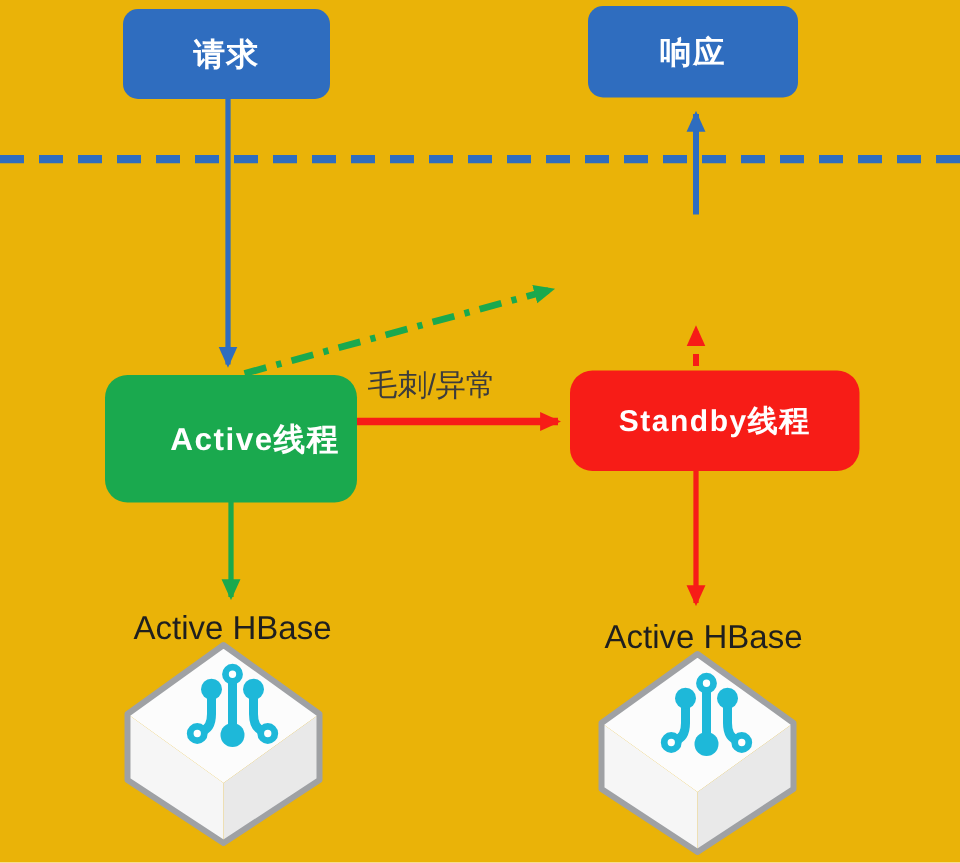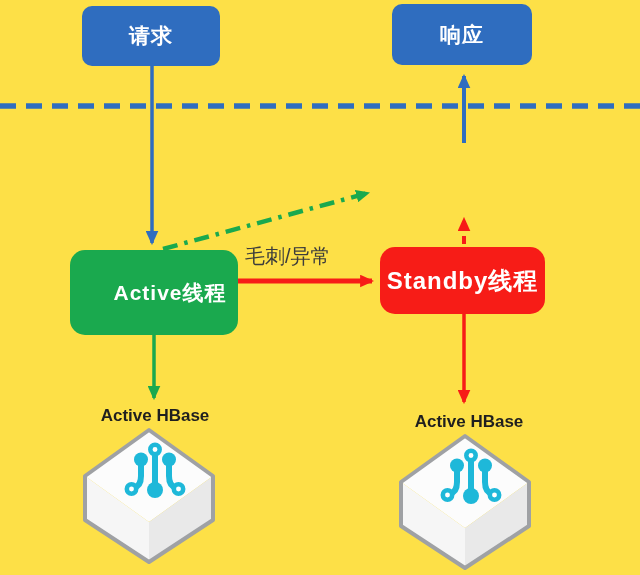--- a/index.html
+++ b/index.html
@@ -1,20 +1,20 @@
 <!DOCTYPE html>
 <html><head>
 <meta charset="utf-8">
 <style>
   html, body { margin: 0; padding: 0; background: #ffffff; }
   .stage {
     position: relative;
     width: 640px;
     height: 575px;
-    background: #fde047;
+    background: #eab308;
     overflow: hidden;
     font-family: "Liberation Sans", "DejaVu Sans", sans-serif;
   }
   .layer {
     position: absolute;
     left: 0; top: 0;
     width: 640px; height: 575px;
   }
   .node {
     position: absolute;
@@ -24,35 +24,35 @@
     color: #ffffff;
     font-weight: bold;
     font-size: 21px;
     letter-spacing: 1px;
     box-sizing: border-box;
   }
   .node-request  { left: 82px;  top: 6px;   width: 138px; height: 60px; background: #2F6DBF; border-radius: 10px; }
   .node-response { left: 392px; top: 4px;   width: 140px; height: 61px; background: #2F6DBF; border-radius: 10px; }
   .node-select   { left: 378px; top: 144px; width: 172px; height: 64px; background: #FCB93D; border-radius: 13px; }
   .node-active   { left: 70px;  top: 250px; width: 168px; height: 85px; background: #1AA94E; border-radius: 15px; padding-left: 32px; }
-  .node-standby  { left: 380px; top: 247px; width: 165px; height: 67px; background: #F71C17; border-radius: 15px; font-size: 24px; }
+  .node-standby  { left: 380px; top: 247px; width: 193px; height: 67px; background: #F71C17; border-radius: 15px; font-size: 20px; }
   .edge-label {
     position: absolute;
     left: 245px; top: 243px;
     width: 124px;
     font-size: 20px;
     font-weight: 500;
     color: #3C3C3C;
   }
   .hbase-label {
     position: absolute;
     width: 160px;
     text-align: center;
-    font-size: 17px;
-    font-weight: bold;
+    font-size: 22px;
+    font-weight: normal;
     color: #1F1F1F;
   }
   .hbase-label-left  { left: 75px;  top: 406px; }
   .hbase-label-right { left: 389px; top: 412px; }
 </style>
 </head>
 <body>
 
 <div class="stage">
 

